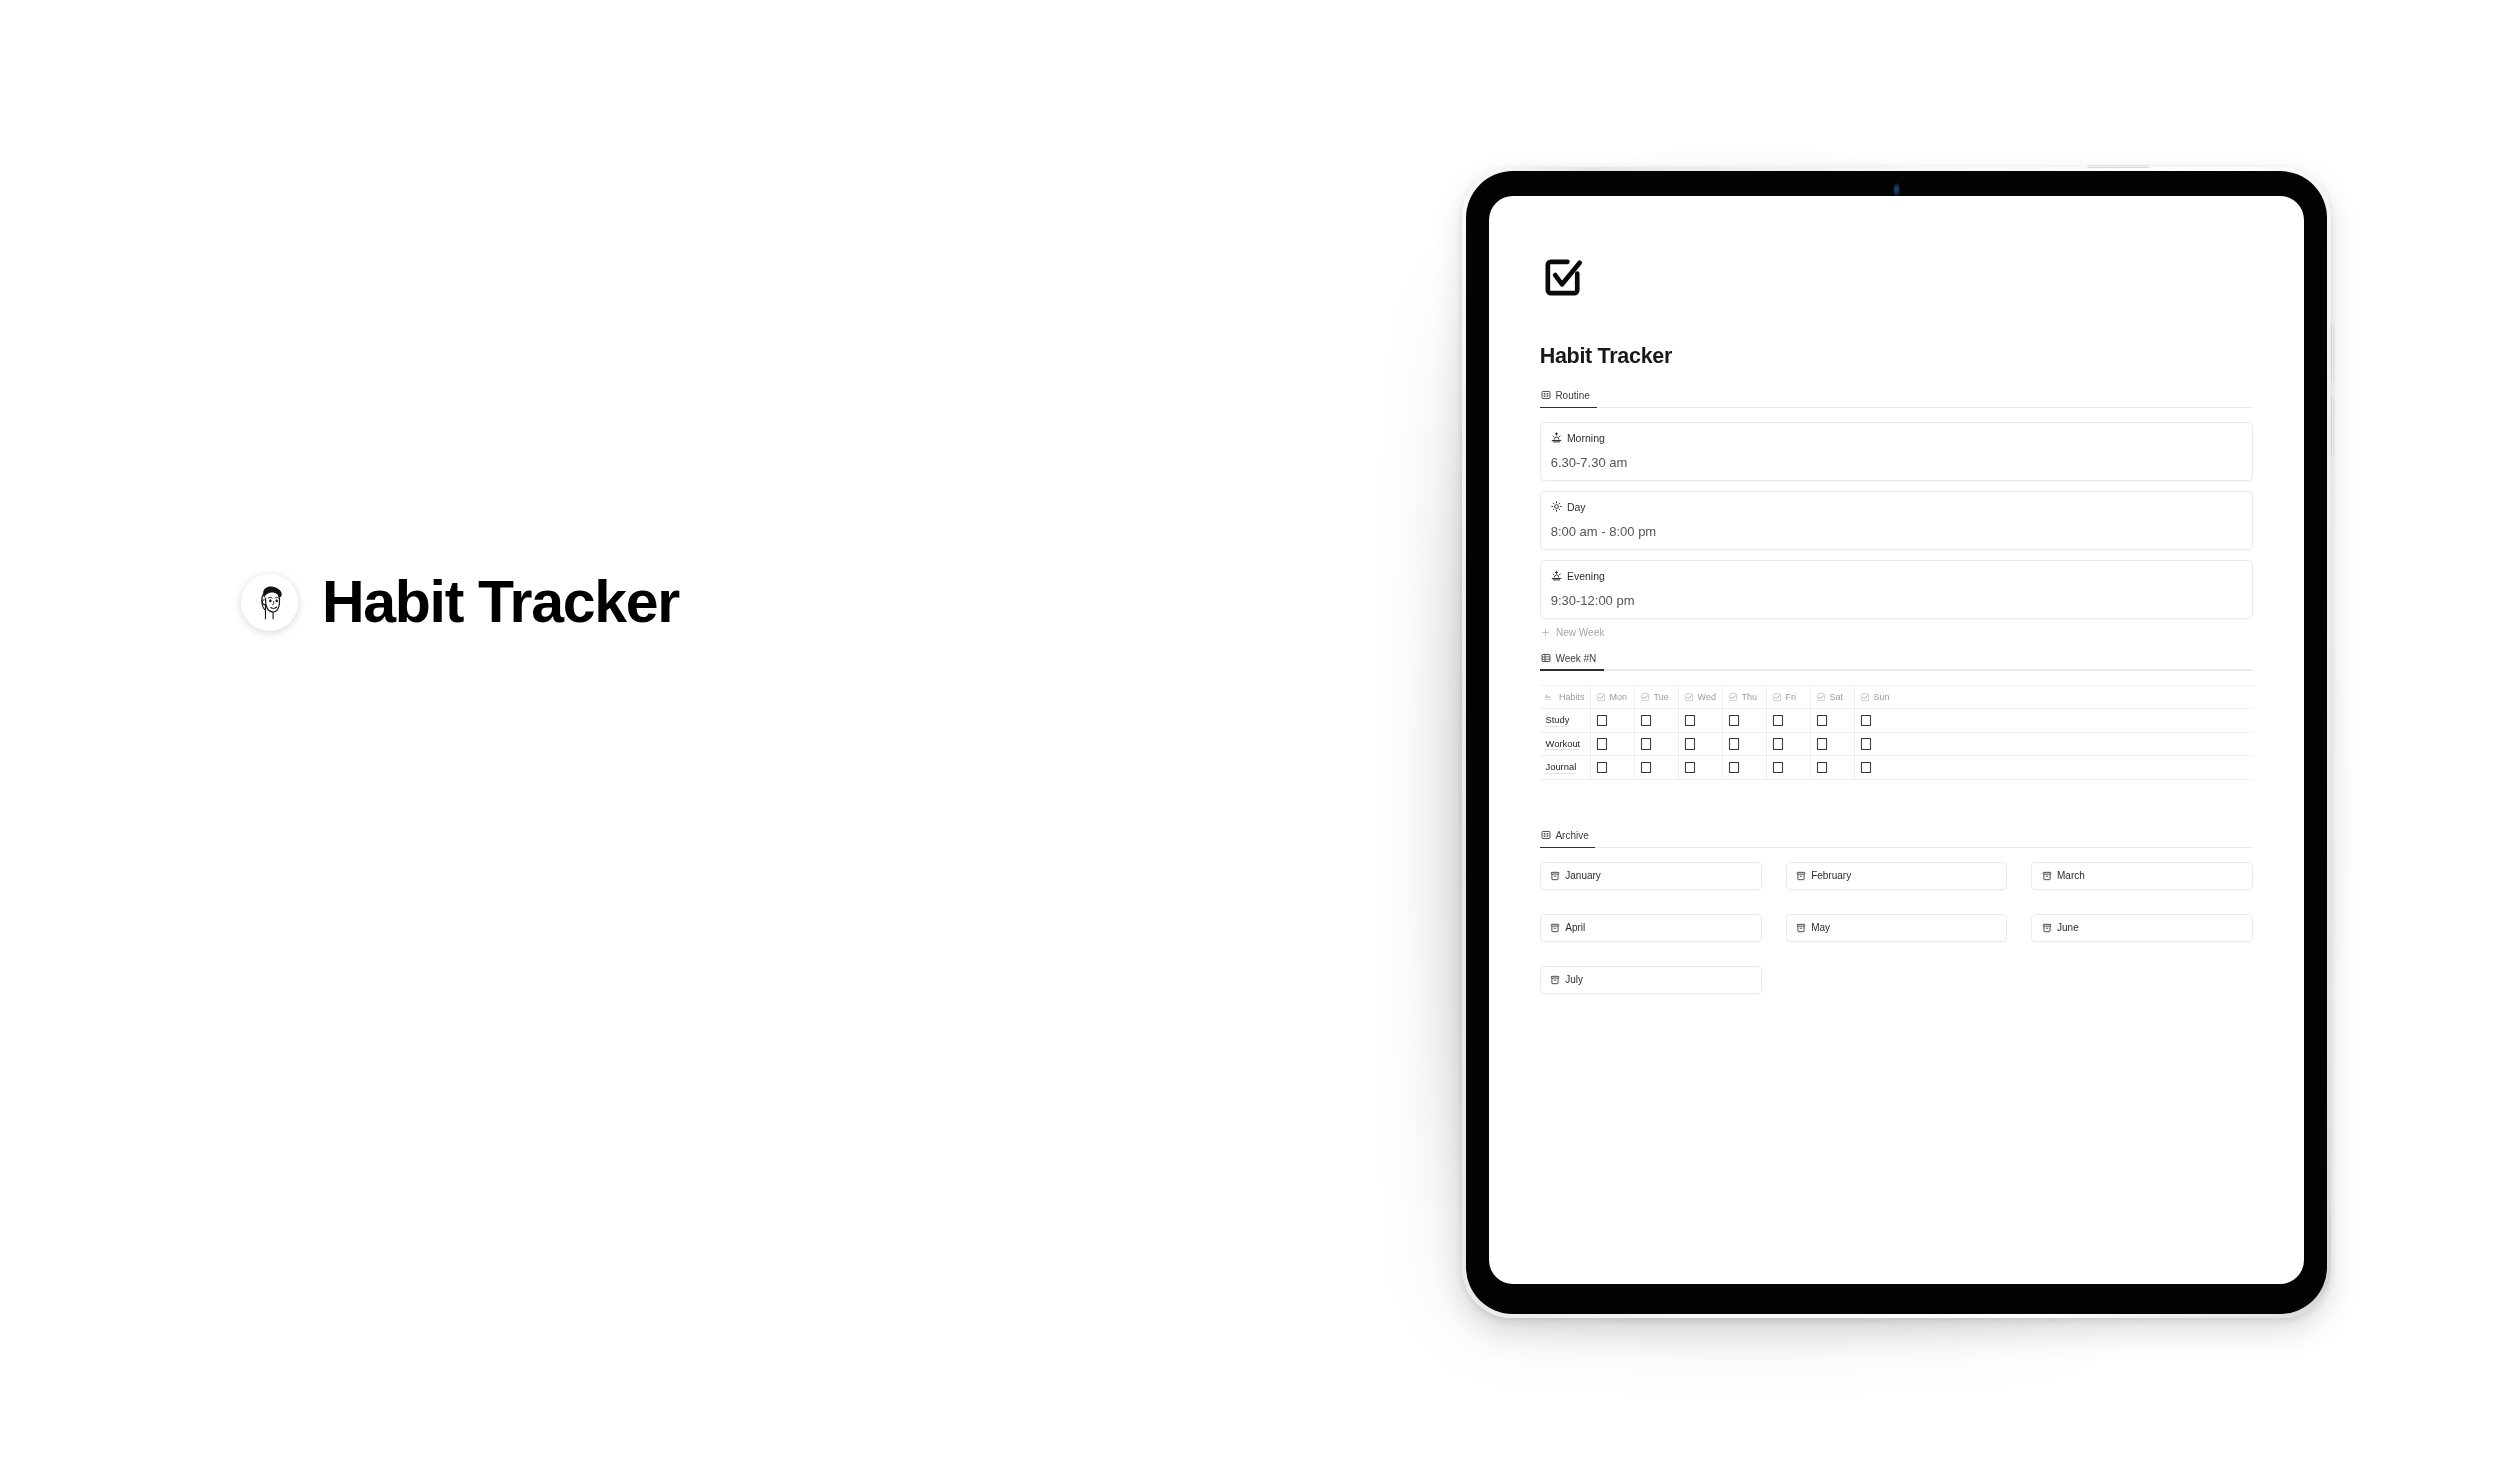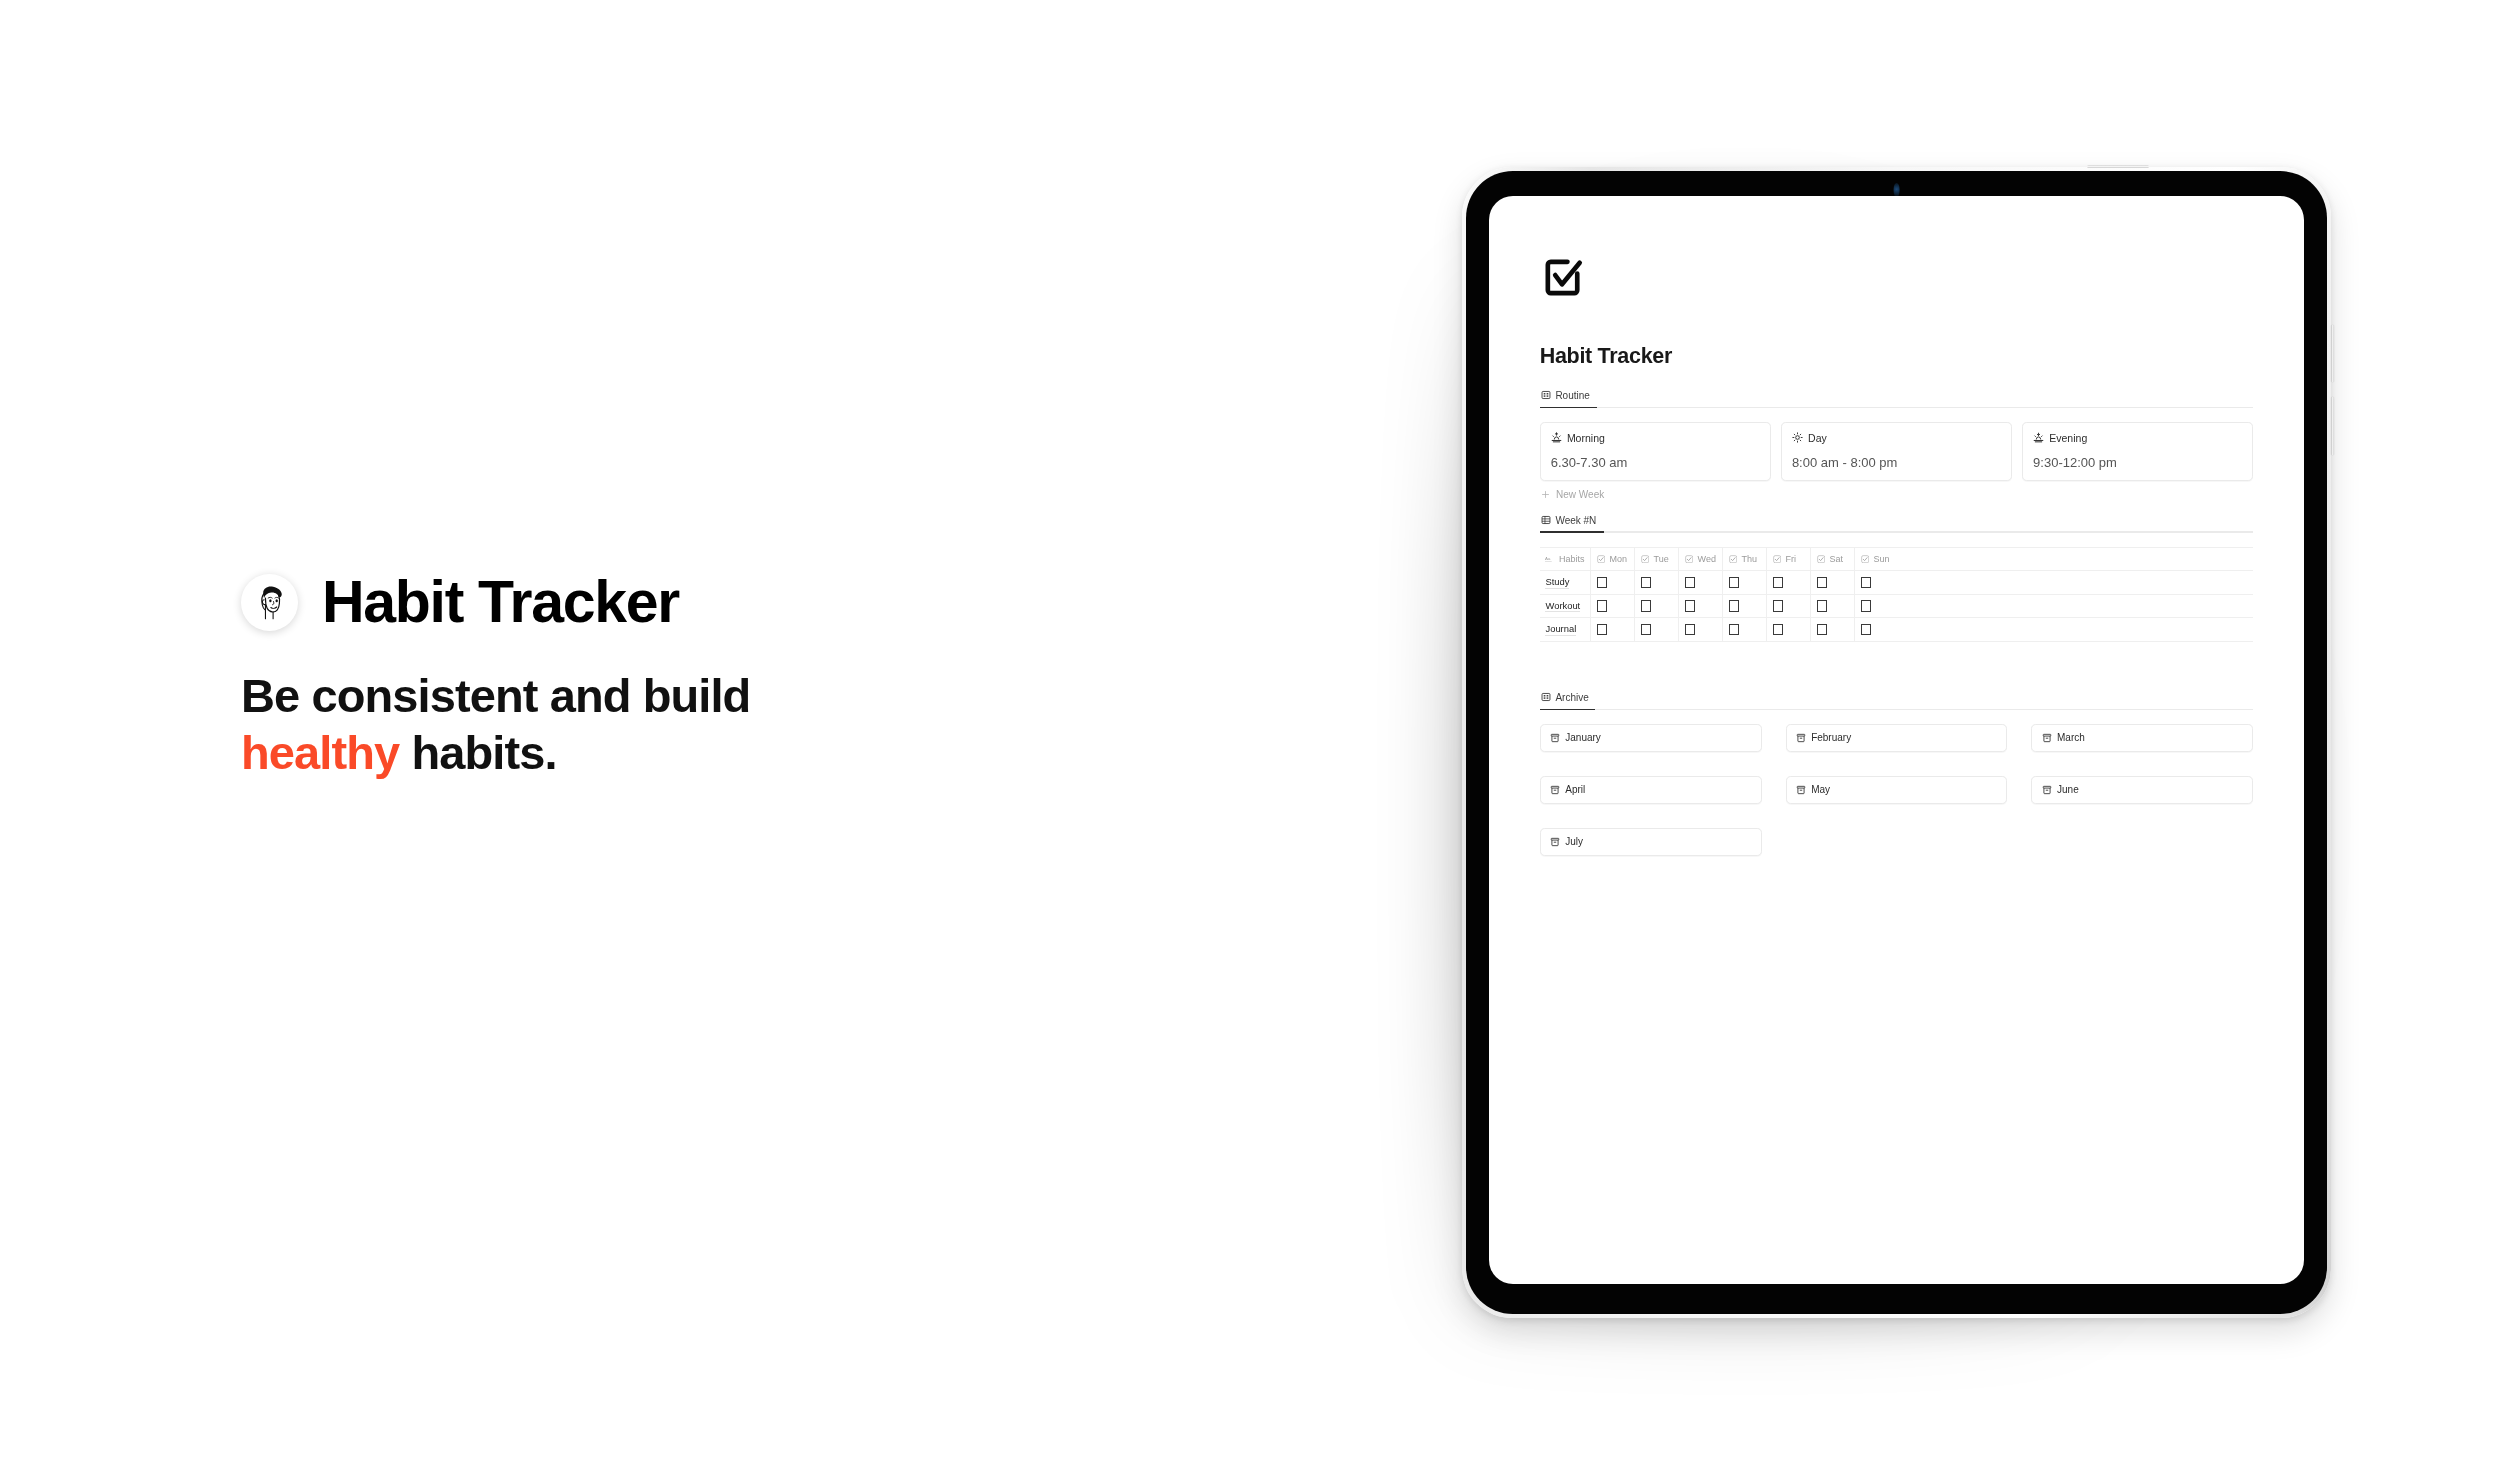--- a/index.html
+++ b/index.html
@@ -99,21 +99,21 @@
     display: flex; align-items: center; gap: 4.7px;
     padding: 0 2.1px 5.8px 1px;
     font-size: 10px; color: #3c3c3c; font-weight: 400;
     white-space: nowrap;
   }
   .tab .tab-ico { width: 10px; height: 10px; display: block; }
   .tab-underline-wrap { position: relative; height: 1.6px; width: 100%; background: #eaeaea; }
   .tab-underline-active { position: absolute; left: 0; top: 0; height: 1.6px; background: #2f2f2f; }
 
   
-  .card-grid { display: grid; grid-template-columns: repeat(3, 1fr); gap: 10px; margin-top: 13.6px; border-radius: 7px; }
+  .card-grid { display: grid; grid-template-columns: repeat(1, 1fr); gap: 10px; margin-top: 13.6px; border-radius: 7px; }
   .r-card {
     border: 0.8px solid #eaeaea; border-radius: 4.7px;
     background: #fff; padding: 9px 10px 10px 10px;
     min-height: 55px;
     box-shadow: 0 0.5px 1px rgba(0,0,0,0.035);
   }
   .r-card-head { display: flex; align-items: center; gap: 5.2px; }
   .r-card-head .ico { width: 11px; height: 11px; display: block; flex: none; }
   .r-card-title { font-size: 10.5px; color: #2c2c2c; }
   .r-card-time { margin-top: 11px; font-size: 13px; color: #555555; }
@@ -185,24 +185,20 @@
           <path d="M47 40 C50 38, 54 38, 56 40" fill="none" stroke="#111" stroke-width="2" stroke-linecap="round"></path>
           <path d="M62 40 C64 38, 68 38, 70 40" fill="none" stroke="#111" stroke-width="2" stroke-linecap="round"></path>
           <path d="M59 48 C60 52, 60 54, 57 55" fill="none" stroke="#111" stroke-width="2.2" stroke-linecap="round"></path>
           <path d="M53 61 C57 64, 63 63, 66 60" fill="none" stroke="#111" stroke-width="2.4" stroke-linecap="round"></path>
           <path d="M41 55 L41 86" fill="none" stroke="#111" stroke-width="2.4" stroke-linecap="round"></path>
           <path d="M58 71 L58 86" fill="none" stroke="#111" stroke-width="2.4" stroke-linecap="round"></path>
         </svg>
       </div>
       <div class="promo-title">Habit Tracker</div>
     </div>
-    <div class="promo-sub">
-      <span>Be consistent and build</span><br>
-      <span class="accent">healthy</span><span> habits.</span>
-    </div>
   </div>
 
   <div class="tablet-shadow"></div>
 
   <div class="tablet">
     <div class="tablet-bezel">
       <div class="camera"></div>
       <div class="power-btn"></div>
       <div class="vol-btn vol-up"></div>
       <div class="vol-btn vol-dn"></div>

